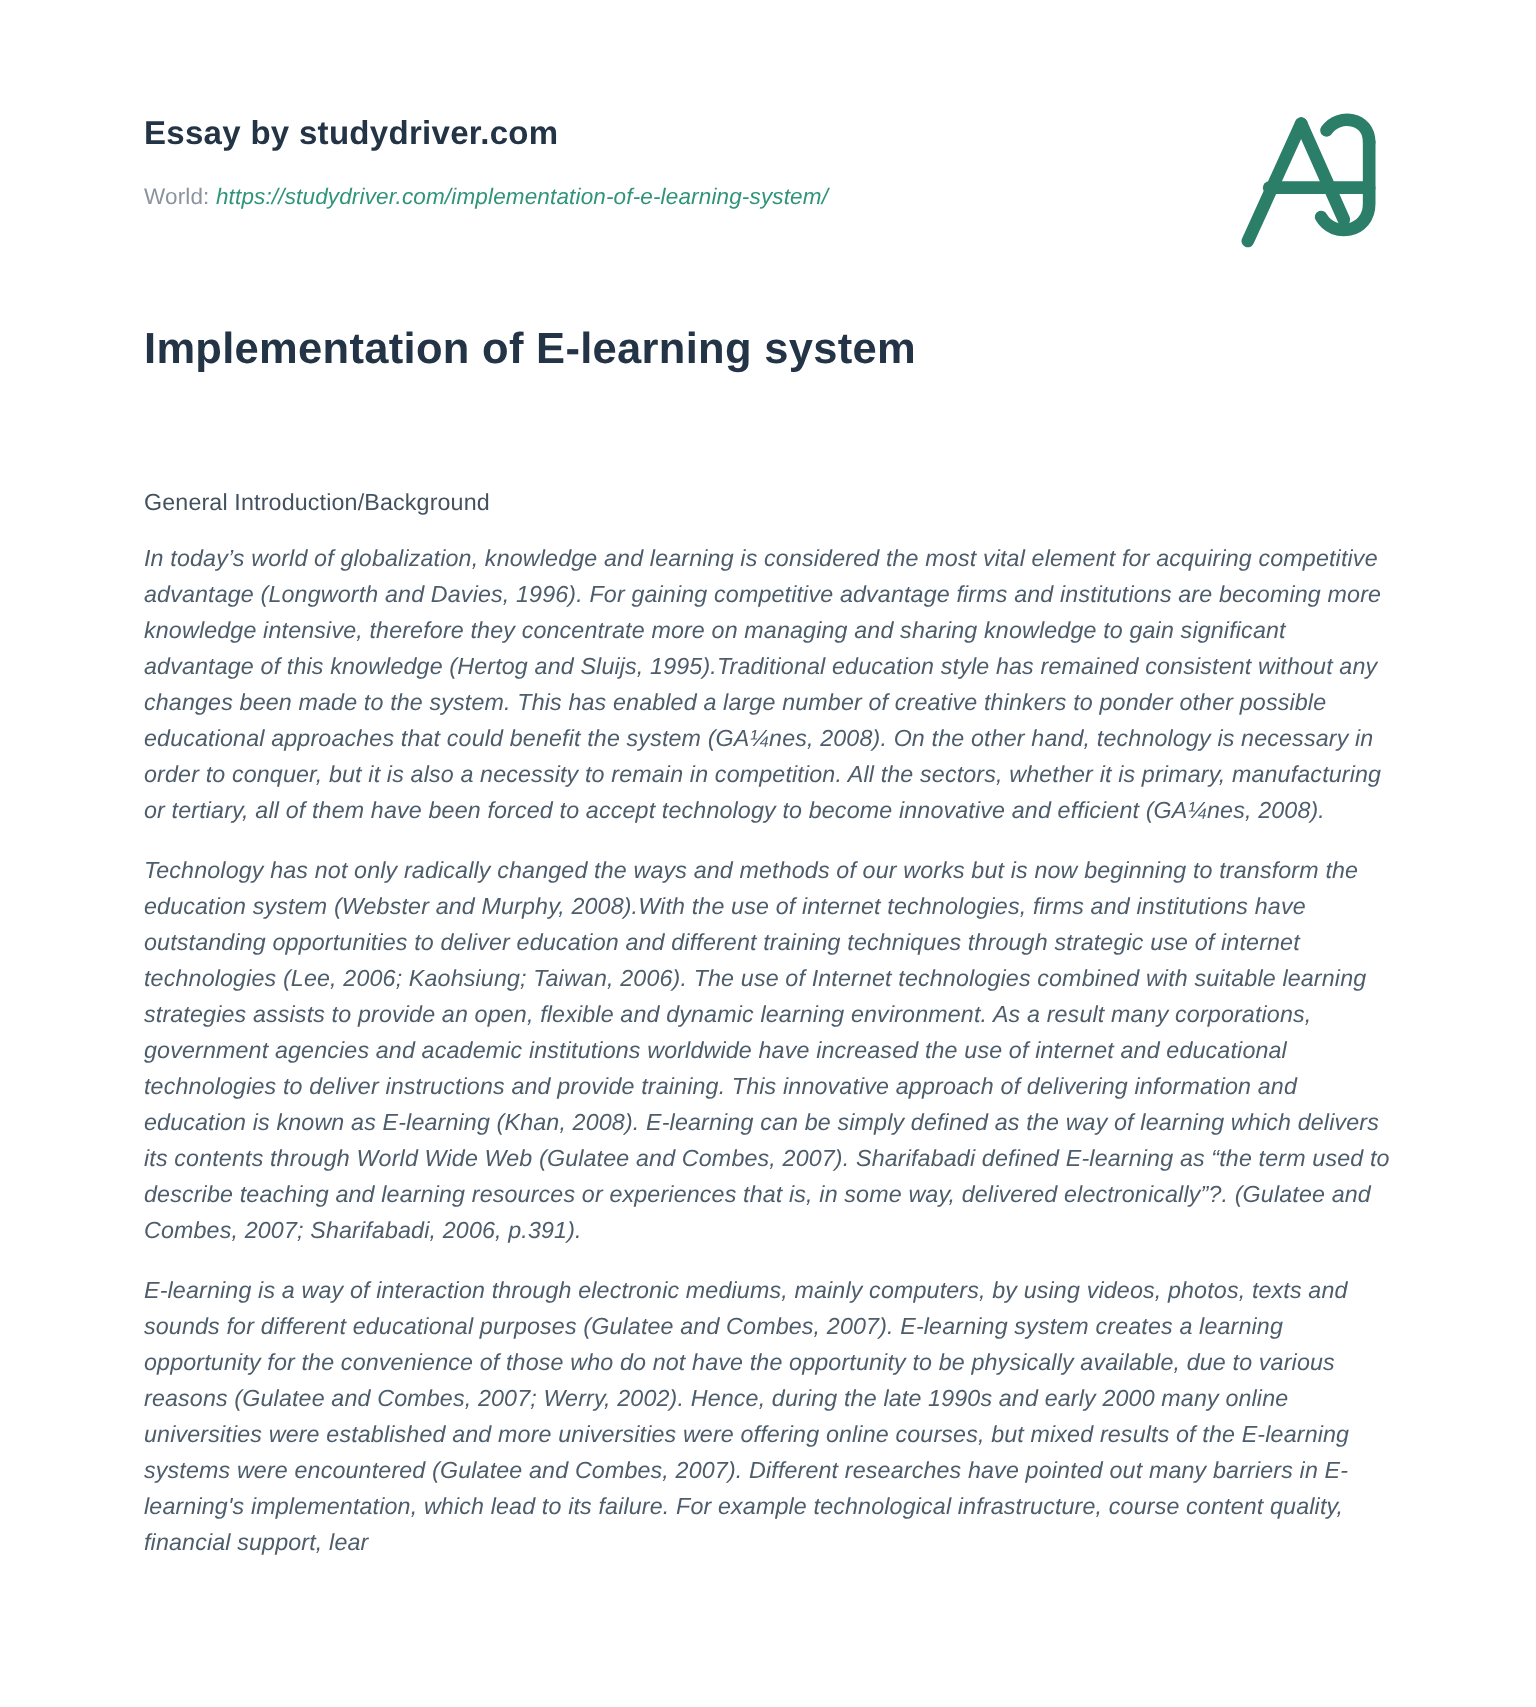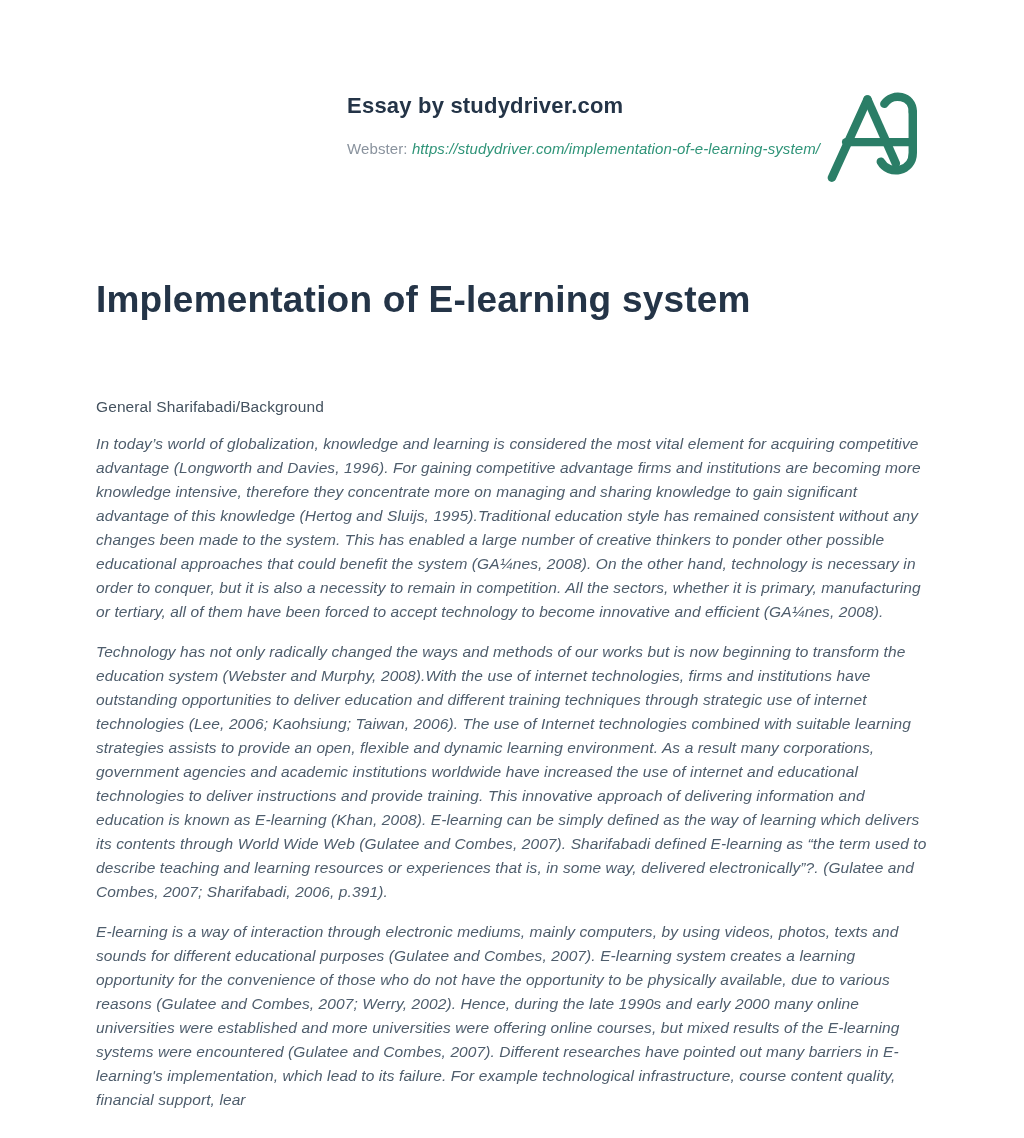--- a/index.html
+++ b/index.html
@@ -18,26 +18,25 @@
   }
 
   .content {
     width: 832px;
     margin-left: 96px;
   }
 
   
   .header {
     display: flex;
-    justify-content: flex-end;
+    justify-content: space-between;
     align-items: flex-start;
     padding-top: 76px;
     margin-left: 96px;
     margin-right: 86px;
-    margin-top: 17px;
   }
 
   .site-heading {
     font-size: 22px;
     font-weight: 700;
     color: #243447;
     letter-spacing: 0.2px;
   }
 
   .source-line {
@@ -55,22 +54,22 @@
 
   .logo {
     width: 118px;
     height: 96px;
     flex-shrink: 0;
     margin-top: -6px;
   }
 
   
   .essay-title {
-    margin-top: 96px;
-    font-size: 37px;
+    margin-top: 51px;
+    font-size: 29px;
     font-weight: 700;
     color: #243447;
     letter-spacing: 0.2px;
   }
 
   .section-heading {
     margin-top: 77px;
     font-size: 15.5px;
     color: #44525f;
     letter-spacing: 0.1px;
@@ -91,21 +90,21 @@
 </style>
 </head>
 <body>
 
 <div class="page">
 
   <div class="header">
     <div class="header-left">
       <div class="site-heading">Essay by studydriver.com</div>
       <div class="source-line">
-        <span>Webster:</span>
+        <span>World:</span>
         <a href="#" class="source-link">https://studydriver.com/implementation-of-e-learning-system/</a>
       </div>
     </div>
 
     <div class="logo">
       <svg viewBox="0 0 130 108" width="118" height="96" aria-hidden="true">
         <g fill="none" stroke="#2b7e67" stroke-width="9.5" stroke-linecap="round">
 
           <path d="M12 102 L52 14"></path>
 
@@ -117,21 +116,21 @@
 
           <path d="M103 28 L103 74 C103 96 76 100 67 84"></path>
         </g>
       </svg>
     </div>
   </div>
 
   <div class="content">
     <h1 class="essay-title">Implementation of E-learning system</h1>
 
-    <div class="section-heading">General Sharifabadi/Background</div>
+    <div class="section-heading">General Introduction/Background</div>
 
     <div class="body-text">
       <p>In today’s world of globalization, knowledge and learning is considered the most vital element for acquiring competitive advantage (Longworth and Davies, 1996). For gaining competitive advantage firms and institutions are becoming more knowledge intensive, therefore they concentrate more on managing and sharing knowledge to gain significant advantage of this knowledge (Hertog and Sluijs, 1995).Traditional education style has remained consistent without any changes been made to the system. This has enabled a large number of creative thinkers to ponder other possible educational approaches that could benefit the system (GA¼nes, 2008). On the other hand, technology is necessary in order to conquer, but it is also a necessity to remain in competition. All the sectors, whether it is primary, manufacturing or tertiary, all of them have been forced to accept technology to become innovative and efficient (GA¼nes, 2008).</p>
       <p>Technology has not only radically changed the ways and methods of our works but is now beginning to transform the education system (Webster and Murphy, 2008).With the use of internet technologies, firms and institutions have outstanding opportunities to deliver education and different training techniques through strategic use of internet technologies (Lee, 2006; Kaohsiung; Taiwan, 2006). The use of Internet technologies combined with suitable learning strategies assists to provide an open, flexible and dynamic learning environment. As a result many corporations, government agencies and academic institutions worldwide have increased the use of internet and educational technologies to deliver instructions and provide training. This innovative approach of delivering information and education is known as E-learning (Khan, 2008). E-learning can be simply defined as the way of learning which delivers its contents through World Wide Web (Gulatee and Combes, 2007). Sharifabadi defined E-learning as “the term used to describe teaching and learning resources or experiences that is, in some way, delivered electronically”?. (Gulatee and Combes, 2007; Sharifabadi, 2006, p.391).</p>
       <p>E-learning is a way of interaction through electronic mediums, mainly computers, by using videos, photos, texts and sounds for different educational purposes (Gulatee and Combes, 2007). E-learning system creates a learning opportunity for the convenience of those who do not have the opportunity to be physically available, due to various reasons (Gulatee and Combes, 2007; Werry, 2002). Hence, during the late 1990s and early 2000 many online universities were established and more universities were offering online courses, but mixed results of the E-learning systems were encountered (Gulatee and Combes, 2007). Different researches have pointed out many barriers in E-learning's implementation, which lead to its failure. For example technological infrastructure, course content quality, financial support, lear</p>
     </div>
   </div>
 
 </div>
 

